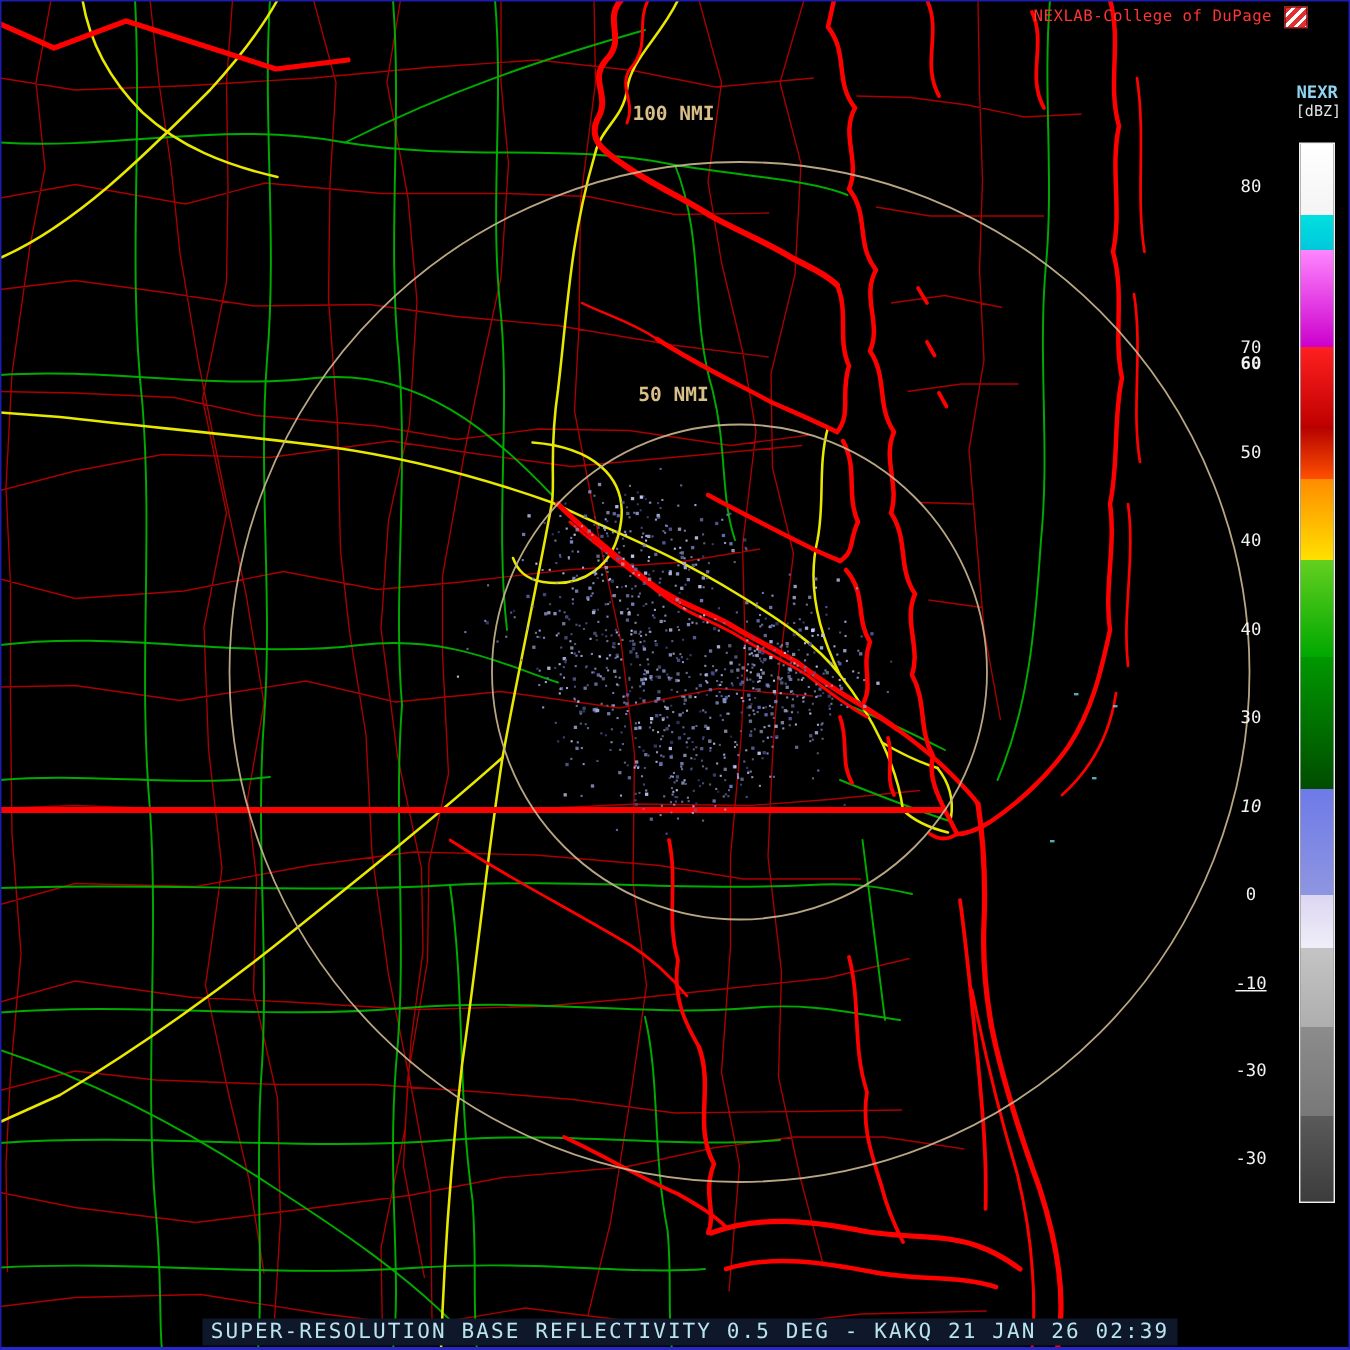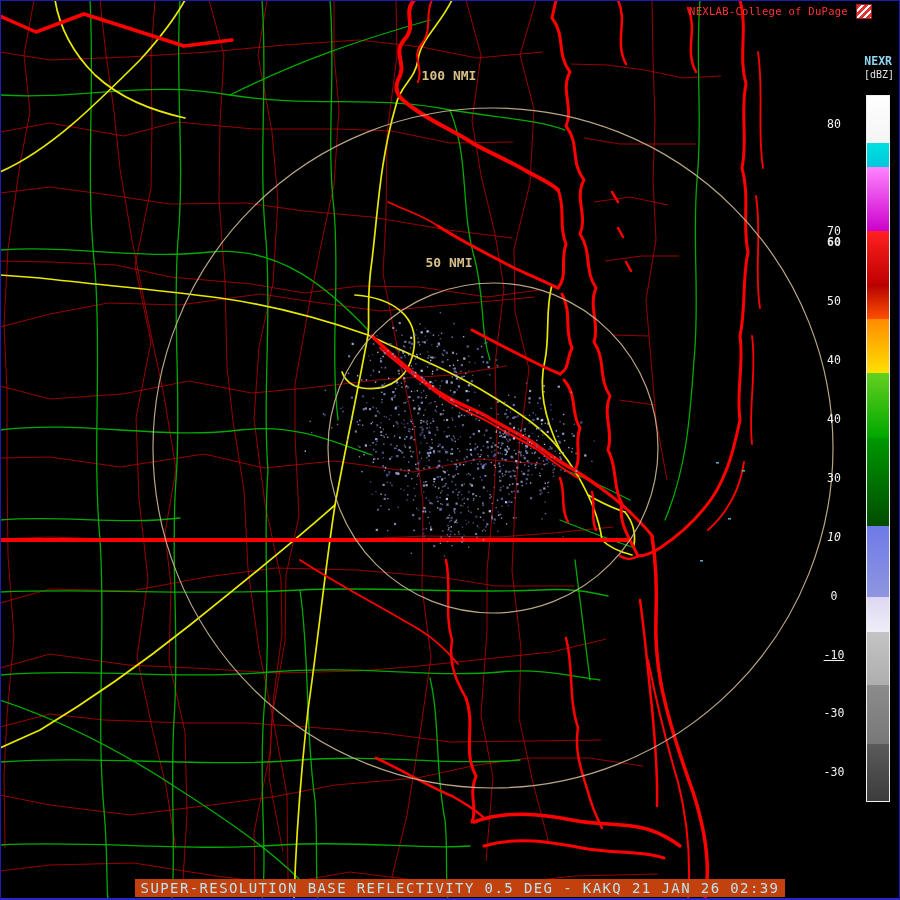--- a/index.html
+++ b/index.html
@@ -23,21 +23,21 @@
     background:repeating-linear-gradient(135deg,#e03030 0 3px,#ffffff 3px 5px);border:1px solid #a02020;}
   .cb-wrap{position:absolute;right:0;top:0;width:120px;height:760px;z-index:20;}
   .cb-title{position:absolute;top:54px;right:8px;color:var(--cbtitle,#8fd4f0);font-size:11.5px;font-weight:bold;}
   .cb-unit{position:absolute;top:69px;right:6px;color:#e4e4e4;font-size:10px;}
   .cb-bar{position:absolute;top:95px;right:10px;width:22px;height:705px;border:1px solid #f0f0f0;}
   .cb-tick{position:absolute;right:49px;width:34px;text-align:center;color:#f2f2f2;font-size:11.5px;line-height:16px;}
   .caption{
     position:absolute;bottom:4px;left:0;width:920px;text-align:center;z-index:30;
     color:var(--caption,#b8e4ee);font-size:14px;letter-spacing:1.4px;
   }
-  .caption span{background:#c2410c;padding:1px 6px;}
+  .caption span{background:#0f172a;padding:1px 6px;}
 </style>
 </head>
 <body>
 
 <div class="stage">
 
   <svg class="map" width="900" height="900" viewBox="0 0 900 900">
 
     <g>
       <path id="county-mesh" class="county" d="M34,0L24,55L30,112L20,164L8,249L4,325L7,390L7,471L8,556L14,636L7,716L4,776L5,848M100,0L106,55L114,111L120,169L132,240L148,320L164,396L176,469L165,533L171,586L169,661L185,732L187,814L183,880M155,0L151,55L152,125L151,188L135,266L151,342L136,418L139,499L148,579L137,657L153,732L166,786L176,849M209,0L224,55L220,123L219,199L225,282L227,367L233,421L244,490L248,569L259,650L274,724L287,795L288,880M267,0L258,55L272,132L278,201L273,283L259,347L254,419L265,504L281,579L282,634L274,694L270,753L254,832L255,890M334,0L334,55L339,109L334,185L321,245L310,300L295,384L295,436L299,516L286,575L285,641L272,717L269,778L283,852M396,0L397,55L387,134L386,217L383,274L399,357L414,428L423,503L422,588L431,657L420,734L407,815L392,877M466,0L481,55L472,121L481,175L495,234L504,288L495,364L497,437L494,493L487,571L487,631L481,715L493,777L486,861M536,0L520,55L534,109L530,183L514,249L515,312L529,369L519,449L515,504L512,571L521,648L519,718L533,783L549,844M0,52L50,60L127.82706641405821,57L208.6812716126442,52L284.81802209466696,45L358.6723784804344,40L421.75481509417295,47L476.9642769098282,58L542.611990891397,52M0,132L50,123L123.69674517214298,136L176.78280214965343,122L254.03888174891472,129L337.8937593996525,129L392.01690362393856,131L450.05862648785114,143L512.7589474320412,142M0,193L50,187L109.93787128478289,195L169.59285244345665,204L246.27208966761827,203L304.2278938293457,211L371.4639614894986,217L448.10391280055046,230L512.4788845852017,238M0,261L50,262L116.11849454045296,265L170.20100469887257,277L251.1901761442423,284L304.27142283320427,293L358.8367102742195,286L419.38736467063427,287L487.0697555989027,297L539.6041061282158,290M0,327L50,314L108.25048647075891,303L179.68466916680336,305L260.4129493609071,294L313.7014185190201,302L380.44324044138193,311L458.8144206106663,304L534.7785135284066,297M0,386L50,399L122.6328951716423,394L188.85965277254581,381L251.46428237855434,393L307.62543258070946,388L377.25383147597313,380L451.41816709935665,375L506.6548179537058,366M0,458L50,457L120.14647846668959,467L204.11773413419724,454L263.9024079069495,468L333.98889368772507,461L413.0064592882991,472L478.75436782836914,459L541.9905816540122,464M0,539L50,537L130.98545821011066,540L212.1022388190031,541L289.3723284304142,540L361.52745428681374,539L424.5570350140333,536L499.6477939635515,537L552.7518515586853,533L613.3052693009377,527M0,603L50,589L130.8199714049697,591L206.07659101486206,577L275.7137170955539,568L356.93077450990677,570L439.72243519872427,577L495.6393069624901,586L574.0865250751376,586M0,668L50,654L128.1157538741827,665L193.64785693585873,668L276.32872402668,673L358.9583139717579,671L419.0474172383547,666L485.2442077547312,659L551.5699377954006,652L606.3373110890388,639M0,727L50,714L103.98376785963774,720L184.7654636502266,723L248.21904703229666,723L320.4791254401207,728L382.0061472579837,733L450.0337361097336,742L531.7853732928634,741L601.3984166383743,740M0,795L50,805L130.4351750910282,815L211.18452544510365,805L272.4774780422449,797L335.23892590403557,785L417.04373401403427,778L476.9516773670912,765L529.0729088038206,758L589.03046053648,758L642.9589395225048,766M0,871L50,865L133.97941463440657,863L216.09200471639633,876L280.03282441943884,884L350.11942261457443,872L414.3660692498088,880L496.2077009677887,885L574.2139179930091,876L657.8091455698013,874M571,64L607,65L645,70L683,78L721,76M584,138L620,144L658,144L696,144M594,202L630,197L668,205M605,261L641,256L679,256M613,335L649,336M619,400L655,405M628,469M652,0L653,60L655,120L653,180L656,240L646,300L651,360L656,420L667,480"></path>

